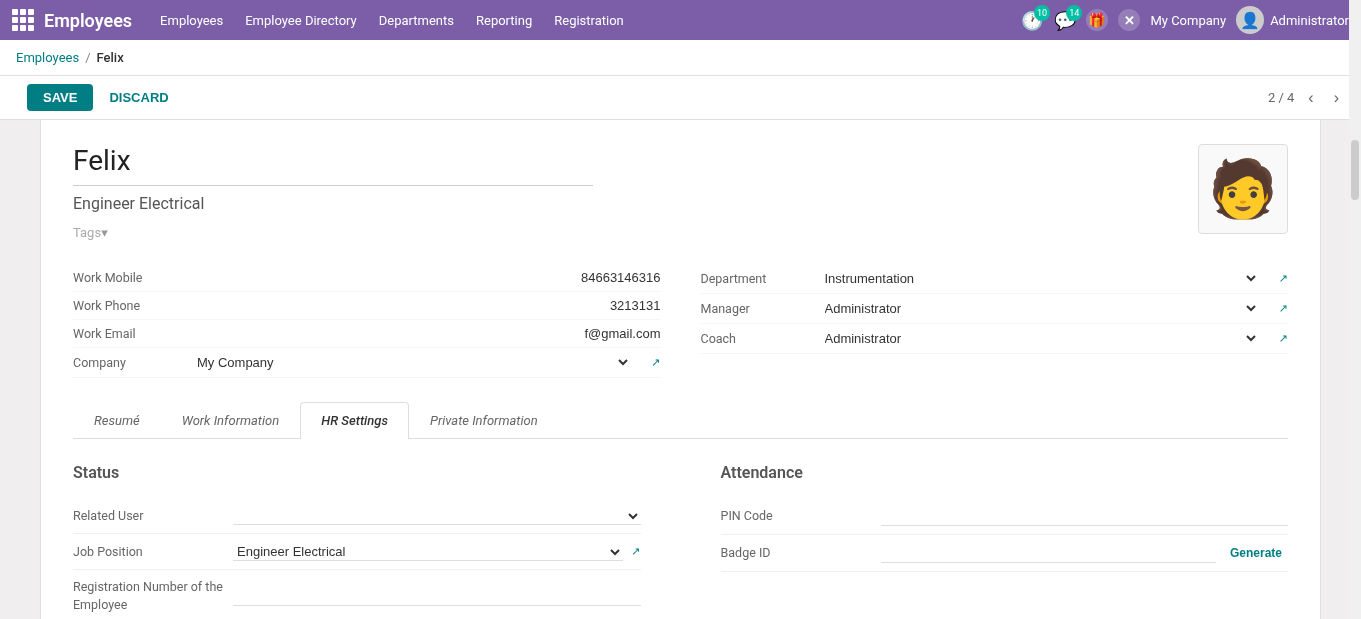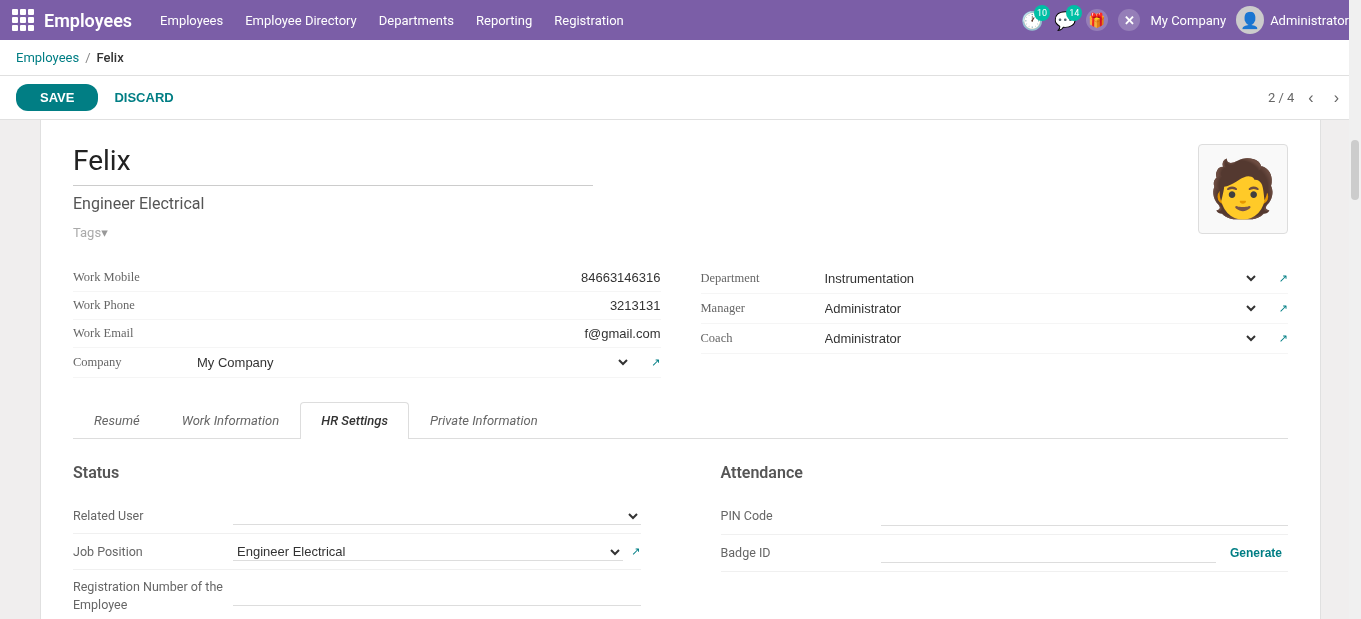--- a/index.html
+++ b/index.html
@@ -110,26 +110,27 @@
       background: white;
       padding: 8px 16px;
       display: flex;
       align-items: center;
       border-bottom: 1px solid #e0e0e0;
     }
     .btn-save {
       background: #017e84;
       color: white;
       border: none;
-      padding: 6px 24px;
-      border-radius: 12px;
+      padding: 6px 16px;
+      border-radius: 4px;
       font-size: 13px;
       cursor: pointer;
       font-weight: 600;
       margin-right: 8px;
+      margin-left: 11px;
     }
     .btn-discard {
       background: transparent;
       color: #017e84;
       border: none;
       padding: 6px 8px;
       font-size: 13px;
       cursor: pointer;
       font-weight: 600;
     }
@@ -216,21 +217,20 @@
       display: flex;
       align-items: center;
       padding: 6px 0;
       border-bottom: 1px solid #f5f5f5;
     }
     .field-label {
       width: 120px;
       color: #666;
       font-size: 12.5px;
       flex-shrink: 0;
-      font-family: Liberation Serif, serif;
     }
     .field-value {
       flex: 1;
       font-size: 13px;
       color: #333;
     }
     .field-value input {
       border: none;
       outline: none;
       font-size: 13px;

